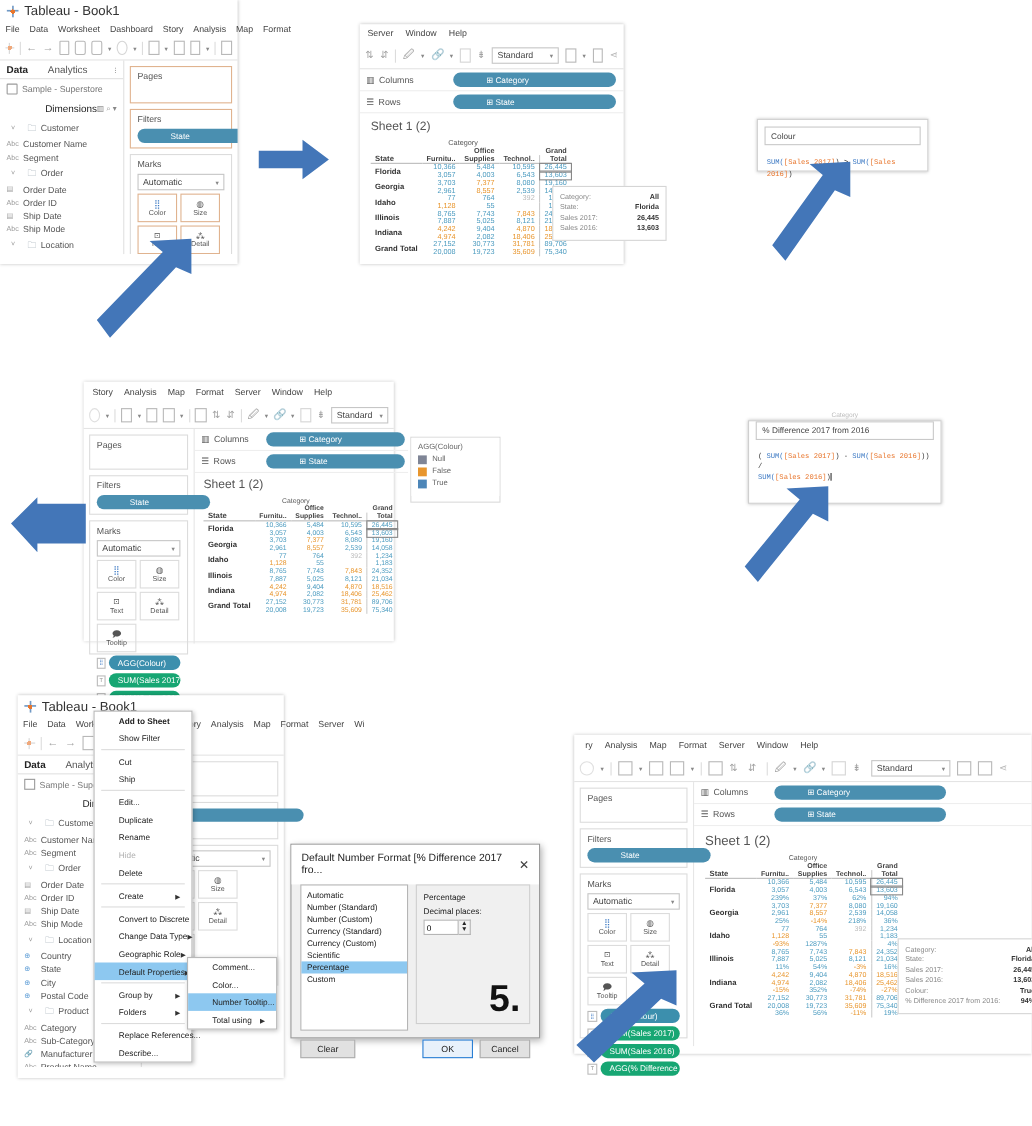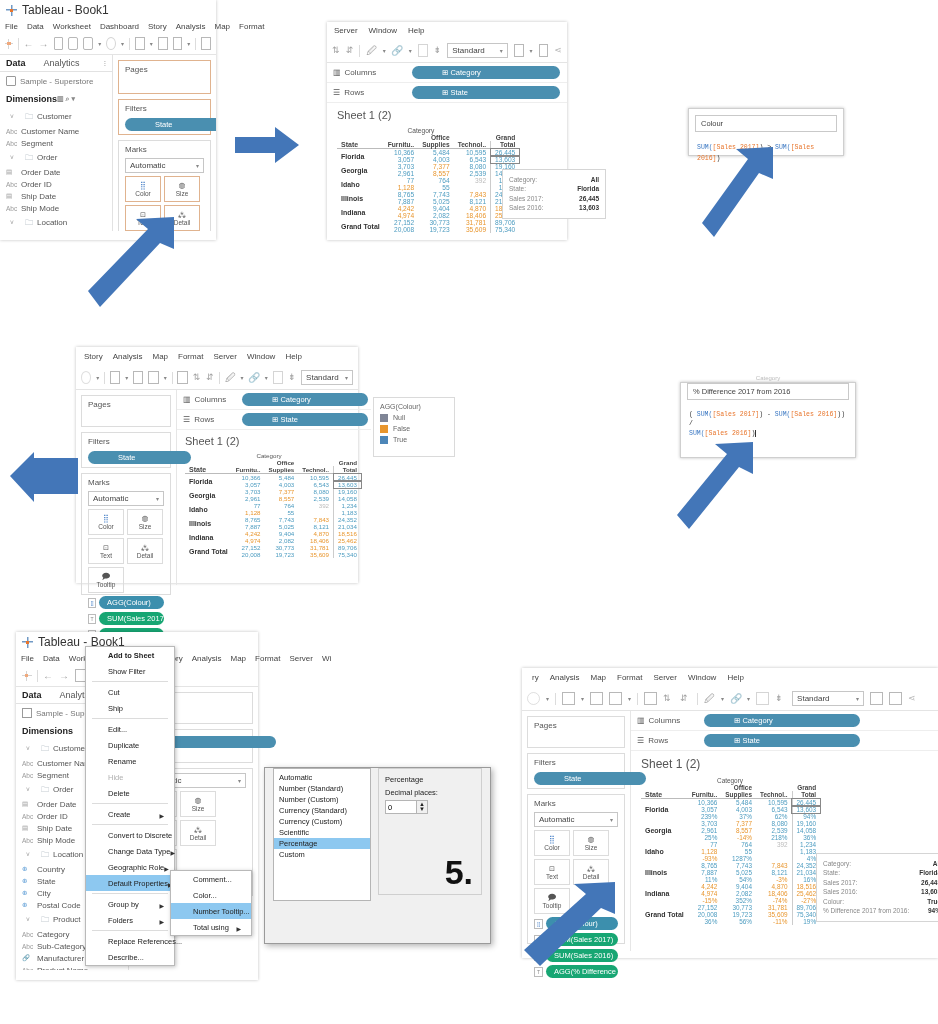--- a/index.html
+++ b/index.html
@@ -16,21 +16,21 @@
   .tb-ic{width:11px;height:11px;opacity:.62;display:inline-block;position:relative;}
   .tb-sep{width:1px;height:12px;background:#dcdcdc;}
   .tb-caret{font-size:6px;color:#888;}
   .combo{border:1px solid #c6c6c6;background:#fff;font-size:8px;color:#444;
      padding:2px 4px;width:72px;display:flex;justify-content:space-between;align-items:center;}
   .sidepane{border-right:1px solid #e2e2e2;}
   .datatabs{display:flex;font-size:9px;border-bottom:1px solid #e2e2e2;padding:3px 6px;gap:18px;align-items:center;}
   .datatabs .act{font-weight:bold;color:#222;}
   .datatabs .ina{color:#555;}
   .ds-row{font-size:8px;color:#777;padding:4px 6px;display:flex;gap:4px;align-items:center;}
-  .secthdr{font-size:9px;font-weight:bold;color:#222;padding:4px 6px;display:flex;justify-content:flex-start;align-items:center;}
+  .secthdr{font-size:9px;font-weight:normal;color:#222;padding:4px 6px;display:flex;justify-content:flex-end;align-items:center;}
   .fld{font-size:8px;color:#555;padding:1.5px 6px;display:flex;gap:4px;align-items:center;white-space:nowrap;}
   .fld .ty{color:#9a9a9a;font-size:6.5px;width:11px;display:inline-block;}
   .fld.grp{padding-left:10px;}
   .fld.lvl2{}
   .cardbox{border:1px solid #dcdcdc;margin:5px;padding:4px 6px;}
   .cardlbl{font-size:8px;color:#555;margin-bottom:4px;}
   .pill{border-radius:9px;color:#fff;font-size:7.5px;padding:2px 8px;display:inline-block;white-space:nowrap;overflow:hidden;}
   .pill.blue{background:#4a8fb0;padding-left:30px;}
   .pill.green{background:#17a673;}
   .pill.teal{background:#3c8fad;}
@@ -871,20 +871,24 @@
     <div class="ctxitem sel">
       <span>Number Tooltip...</span>
     </div>
     <div class="ctxitem">
       <span>Total using</span>
       <span class="ctxarrow">▶</span>
     </div>
   </div>
 
 <div class="dlg" style="position:absolute;left:264px;top:767px;width:225px;height:175px;z-index:50;">
+  <div class="dlghdr">
+    <span style="font-size:9.5px;">Default Number Format [% Difference 2017 fro...</span>
+    <span style="font-size:11px;color:#444;">✕</span>
+  </div>
   <div style="display:flex;gap:7px;padding:0 8px;">
     <div class="lst" id="dl1" style="width:96px;height:125px;">
         <div>Automatic</div>
         <div>Number (Standard)</div>
         <div>Number (Custom)</div>
         <div>Currency (Standard)</div>
         <div>Currency (Custom)</div>
         <div>Scientific</div>
         <div class="sel">Percentage</div>
         <div>Custom</div>
@@ -892,20 +896,27 @@
     <div class="grp2" style="flex:1;height:113px;position:relative;">
       <div style="margin-bottom:4px;">Percentage</div>
       <div style="margin-bottom:3px;">Decimal places:</div>
       <div style="display:flex;">
         <input style="width: 26px; font-size: 7.5px; border: 1px solid rgb(181, 181, 181); padding: 1px 2px;" value="0">
         <span style="font-size:6px;line-height:5px;border:1px solid #b5b5b5;border-left:none;padding:1px 2px;display:flex;flex-direction:column;">▲<br>▼</span>
       </div>
       <div class="bignum" style="position:absolute;right:8px;bottom:2px;">5.</div>
     </div>
   </div>
+  <div style="display:flex;justify-content:space-between;padding:8px;">
+    <div class="btn" style="width:48px;">Clear</div>
+    <div style="display:flex;gap:6px;">
+      <div class="btn def" style="width:44px;">OK</div>
+      <div class="btn" style="width:44px;">Cancel</div>
+    </div>
+  </div>
 </div>
 
 <div class="panel" style="left:522px;top:668px;width:416px;height:290px;">
   <div class="menubar" id="mb5" style="gap:11px;padding:5px 10px;">
       <span>ry</span>
       <span>Analysis</span>
       <span>Map</span>
       <span>Format</span>
       <span>Server</span>
       <span>Window</span>

